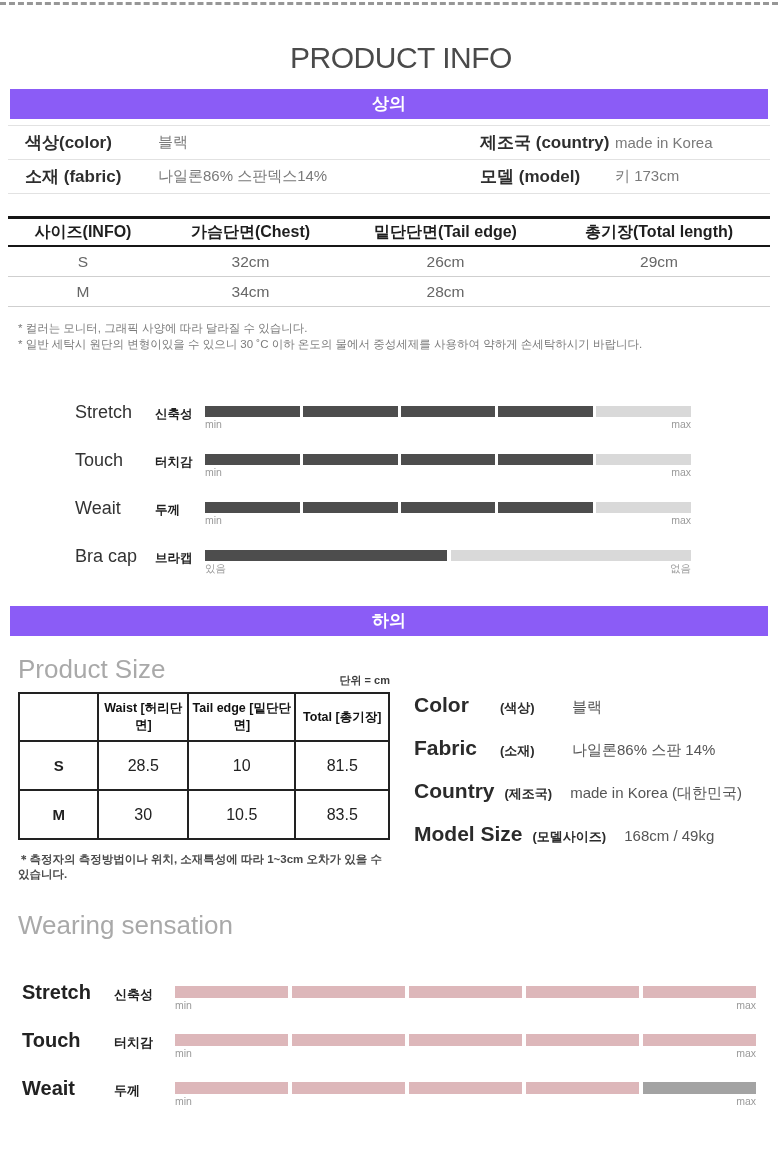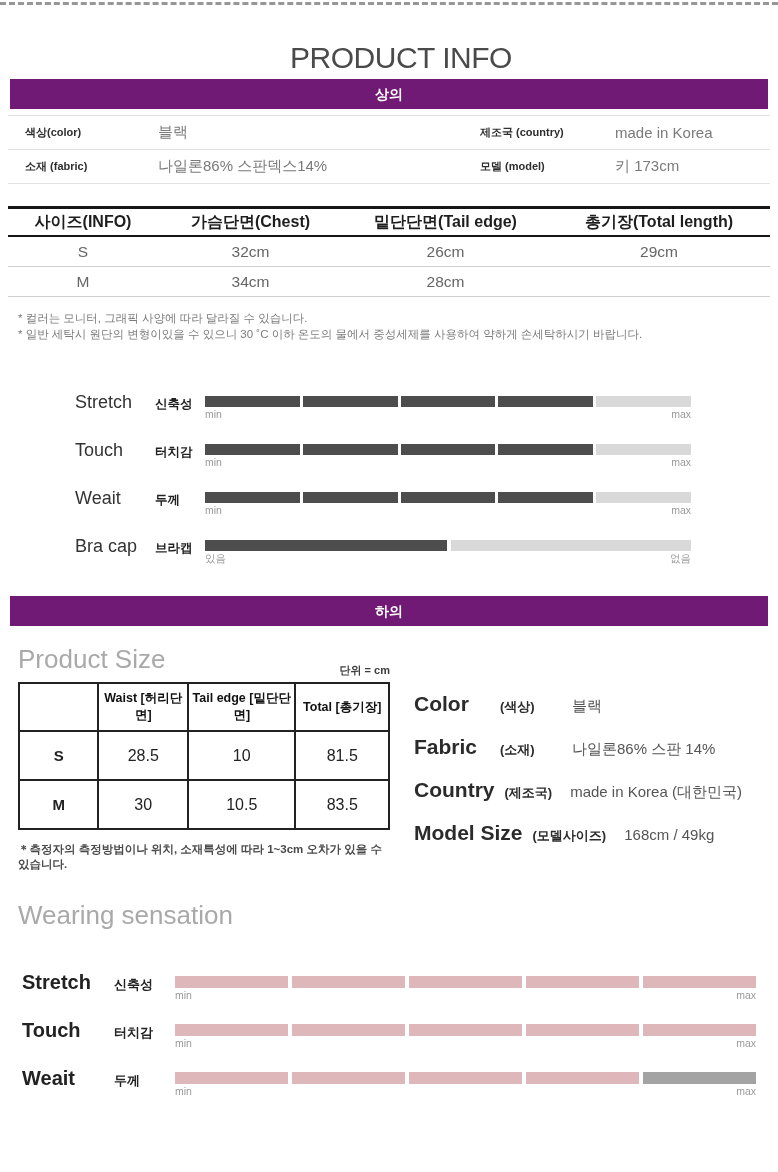--- a/index.html
+++ b/index.html
@@ -3,29 +3,29 @@
 <meta charset="utf-8">
 <style>
   * { box-sizing: border-box; }
   html,body { margin:0; padding:0; }
   body {
     width:778px; height:1172px; background:#ffffff; overflow:hidden;
     font-family:"Liberation Sans", sans-serif; position:relative;
   }
   .dashes { margin-top:2px; border-top:3px dashed #979797; height:0; }
   .page-title { text-align:center; margin-top:36px; font-size:30px; color:#4a4a4a; letter-spacing:-0.5px;padding-left:24px; }
-  .section-bar { margin:4px 10px 0; height:30px; background:#701a75; color:#fff;
-    font-size:14px; font-weight:bold; text-align:center; line-height:30px; }
+  .section-bar { margin:14px 10px 0; height:30px; background:#8b5cf6; color:#fff;
+    font-size:17px; font-weight:bold; text-align:center; line-height:30px; }
   .section-bar.lower { margin-top:30px; }
 
   
   .info-table { margin:6px 8px 0; border-top:1px solid #e2e2e2; }
   .info-row { display:grid; grid-template-columns:150px 305px 152px 1fr; align-items:center;
     height:34px; border-bottom:1px solid #e2e2e2; }
-  .info-label { padding-left:17px; font-size:11px; font-weight:bold; color:#2e2e2e; }
+  .info-label { padding-left:17px; font-size:17px; font-weight:bold; color:#2e2e2e; }
   .info-value { font-size:15px; color:#7a7a7a; }
 
   
   .sizes-table { margin:22px 8px 0; }
   .sizes-head { display:grid; grid-template-columns:150px 185px 205px 1fr; align-items:center;
     height:31px; text-align:center; border-top:3px solid #161616; border-bottom:2px solid #161616;
     font-size:16px; font-weight:bold; color:#1e1e1e; }
   .sizes-row { display:grid; grid-template-columns:150px 185px 205px 1fr; align-items:center;
     height:30px; text-align:center; border-bottom:1px solid #cfcfcf; font-size:15.5px; color:#666; }
 
@@ -43,21 +43,21 @@
   [data-seg="light"] { background:#d9d9d9; }
   [data-seg="pink"]  { background:#ddb7ba; }
   [data-seg="gray"]  { background:#a3a3a3; }
   .g-bar.split { gap:4px; }
   .g-fill { background:#4d4d4d; }
   .g-rest { flex:1; background:#d9d9d9; }
   .g-minmax { display:flex; justify-content:space-between; font-size:10.5px; color:#9a9a9a; margin-top:1px; }
 
   
   .ps-heading { margin:18px 0 0 18px; font-size:26px; color:#a9a9a9; }
-  .bottom-cols { display:flex; align-items:center; }
+  .bottom-cols { display:flex; align-items:flex-start; }
   .left-col { width:390px; }
   .unit-label { width:372px; margin-left:18px; margin-top:-12px; text-align:right;
     font-size:11px; font-weight:bold; color:#3d3d3d; }
   table.ps-table { margin:4px 0 0 18px; width:372px; border-collapse:collapse; }
   .ps-table th, .ps-table td { border:2px solid #222; text-align:center; vertical-align:middle; }
   .ps-table th { height:48px; font-size:12.5px; font-weight:bold; color:#111; }
   .ps-table td { height:49px; font-size:16px; color:#222; }
   .ps-table td.sz { font-weight:bold; font-size:15px; }
   .ps-table col.c1 { width:80px; } .ps-table col.c2 { width:90px; }
   .ps-table col.c3 { width:108px; } .ps-table col.c4 { width:94px; }

